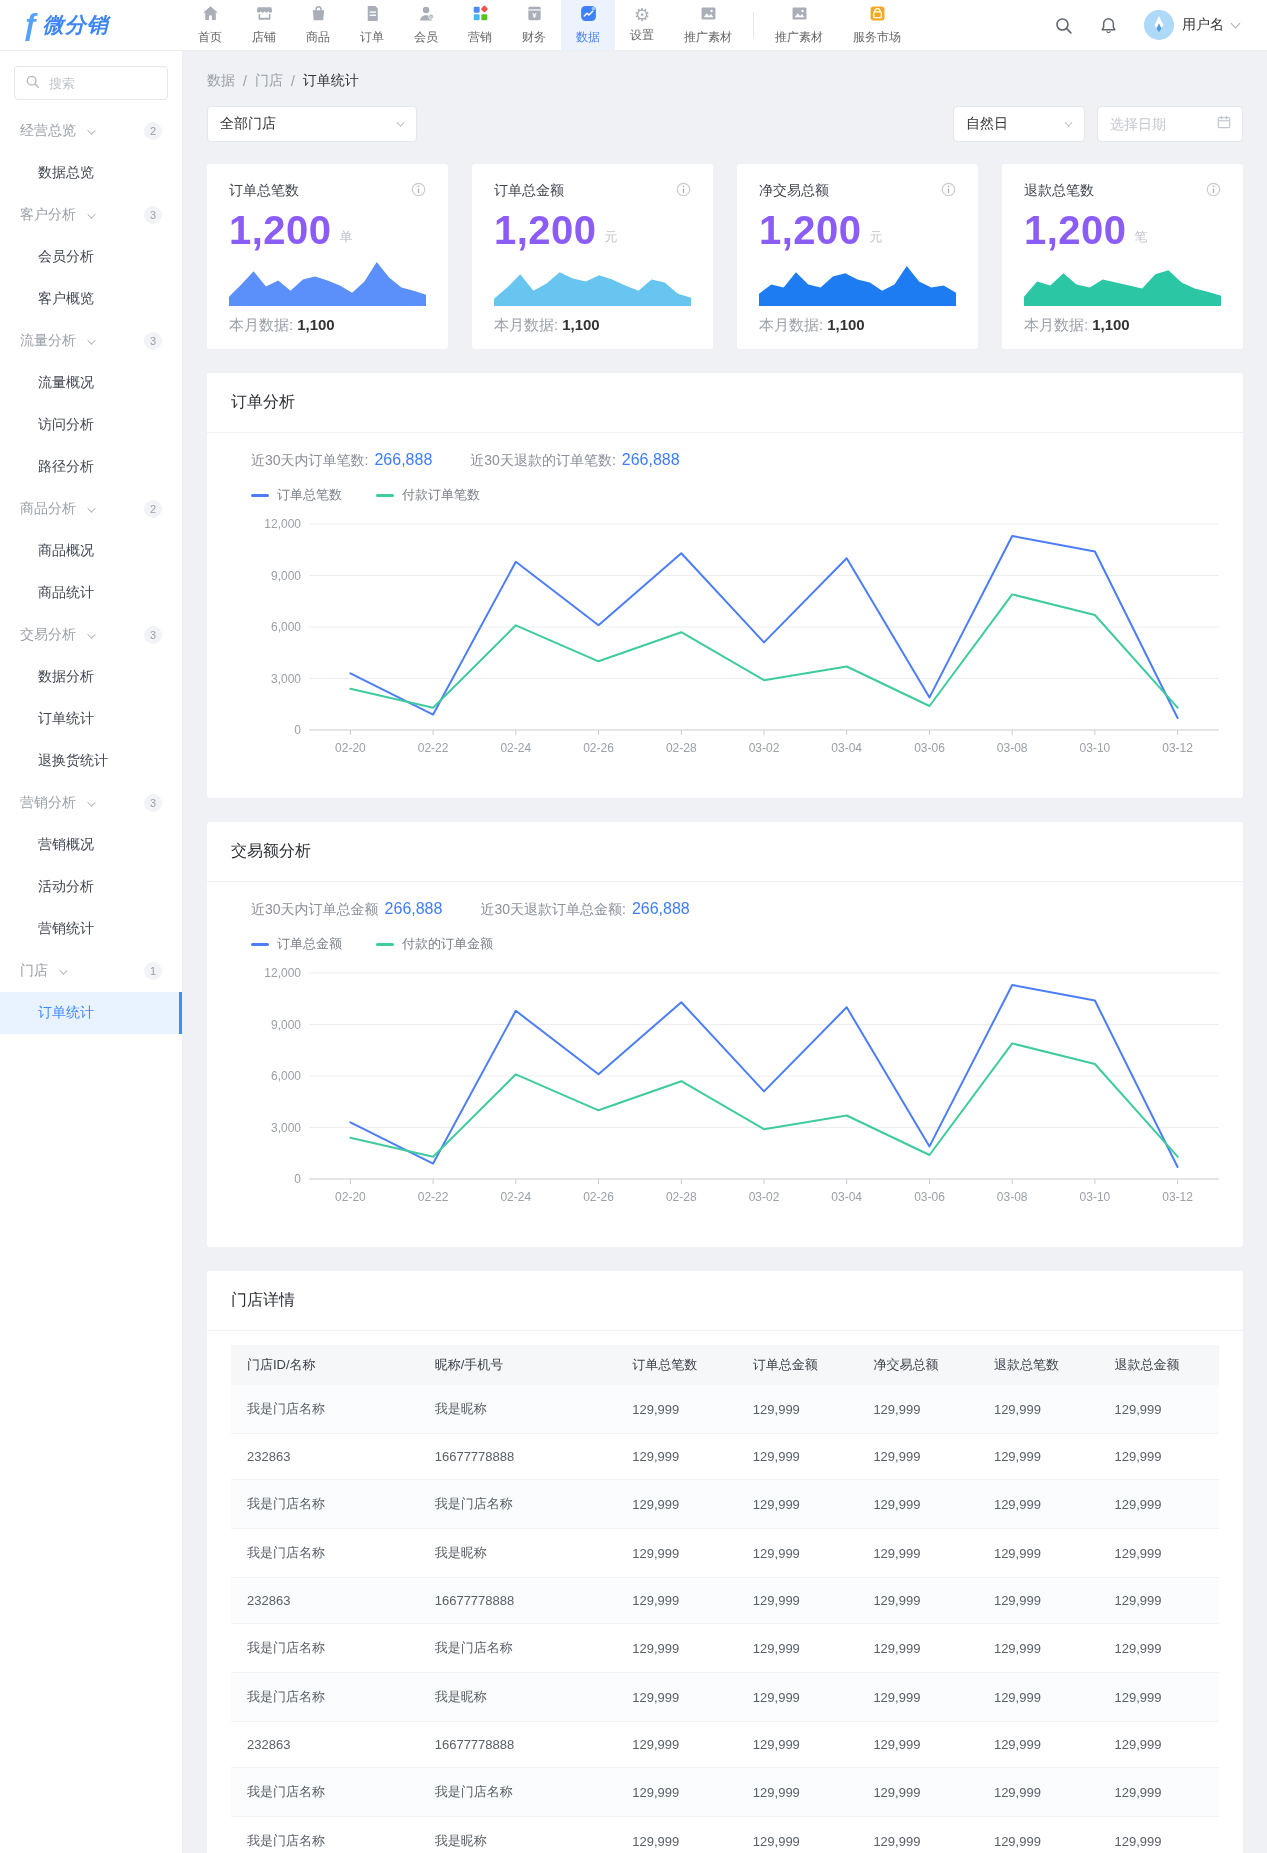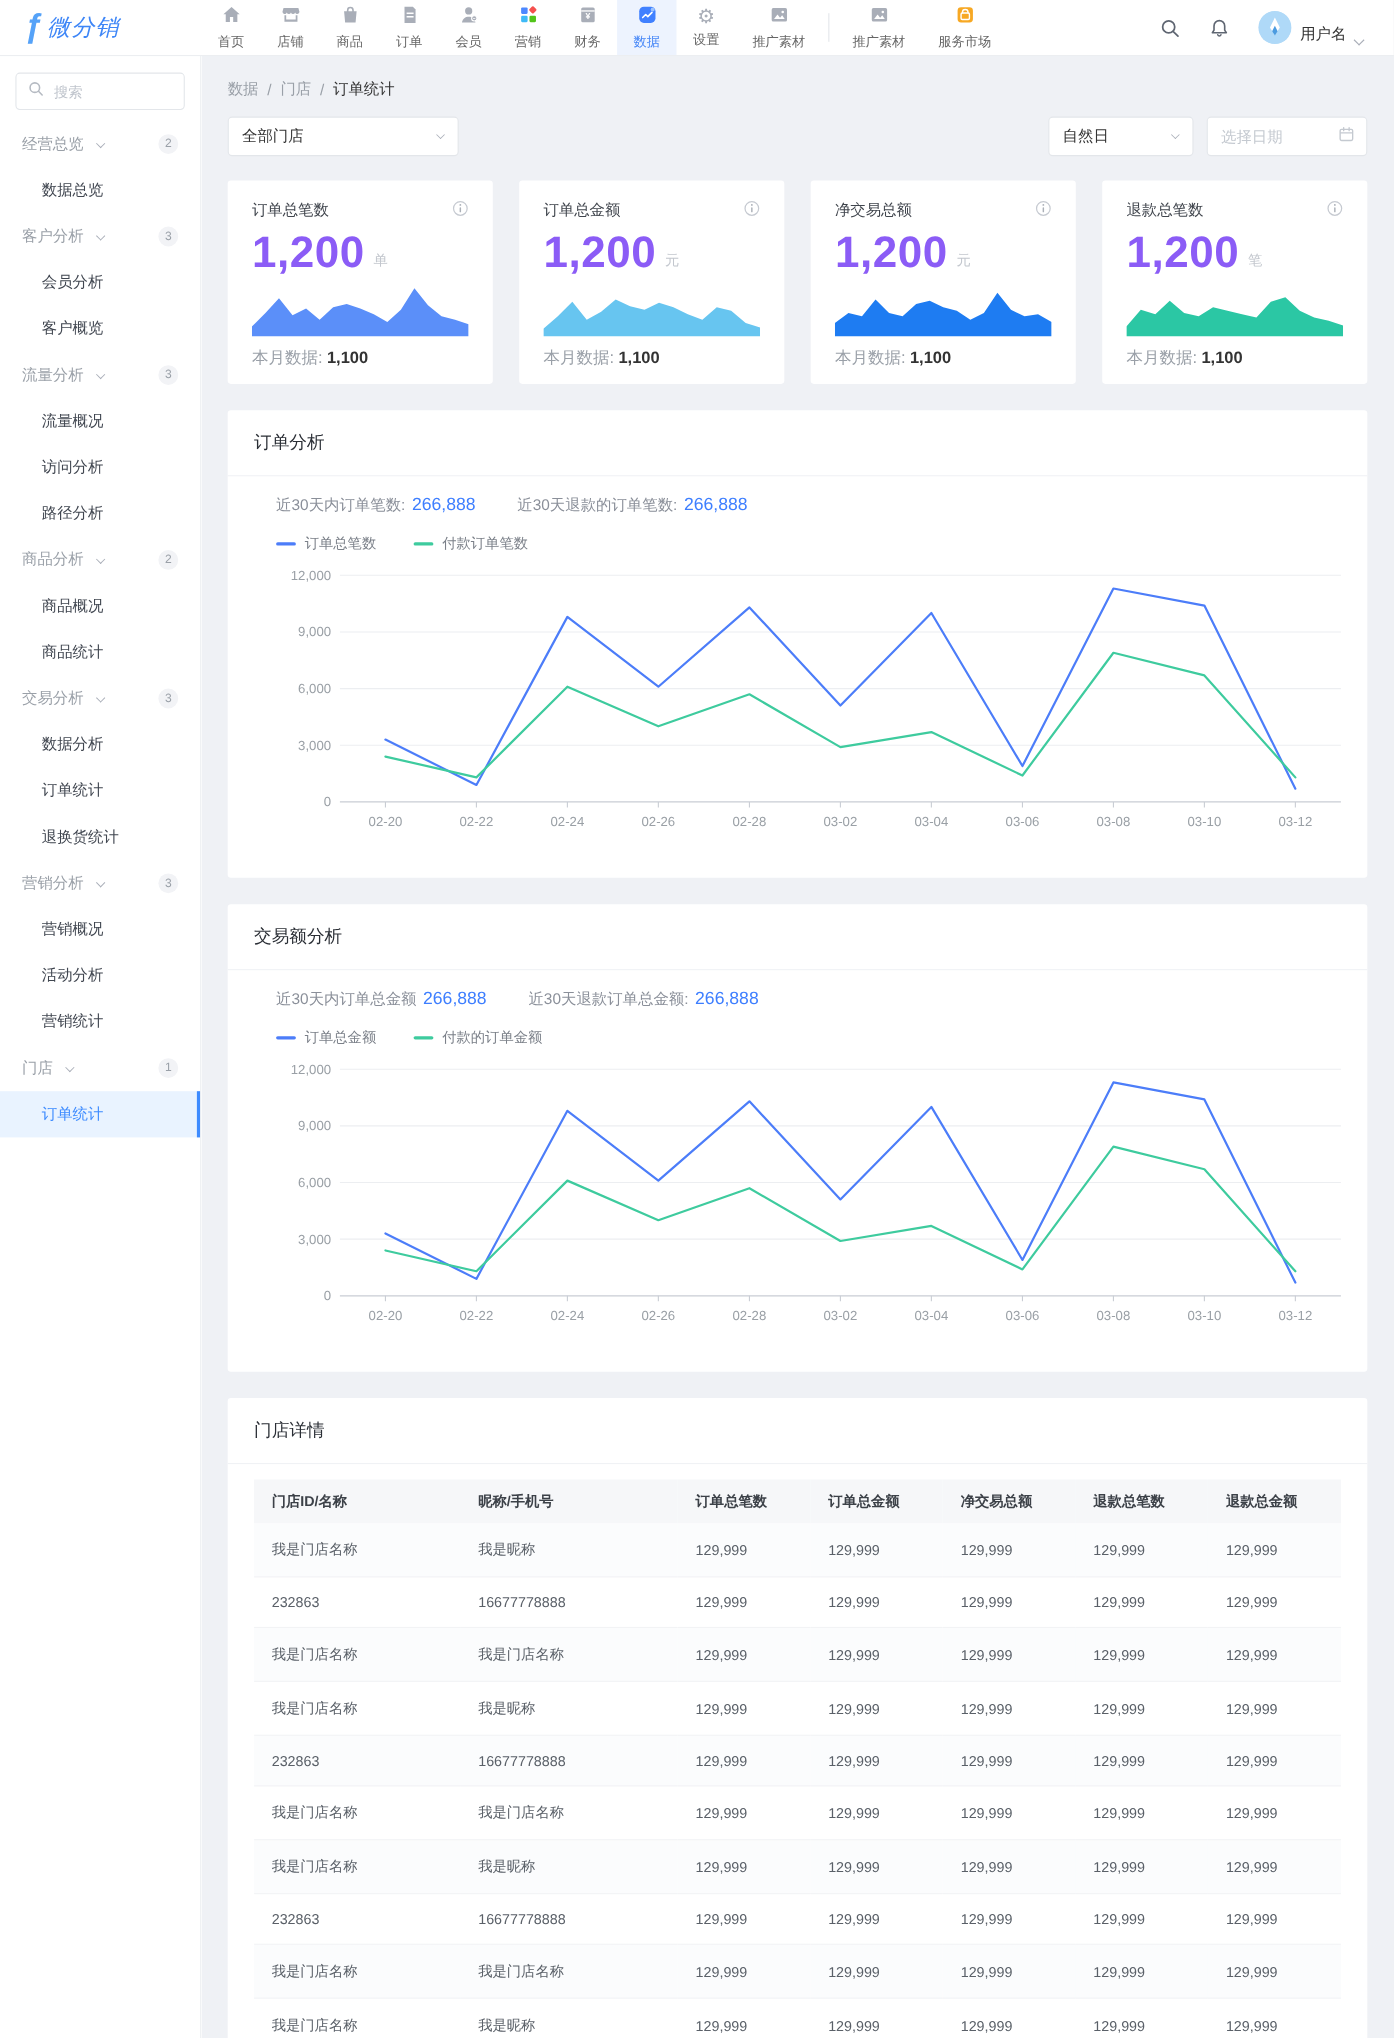--- a/index.html
+++ b/index.html
@@ -2,30 +2,30 @@
 <html><head>
 <meta charset="utf-8">
 <style>
   html,body{margin:0;padding:0;width:1267px;height:1853px;overflow:hidden;
     font-family:"Liberation Sans","DejaVu Sans",sans-serif;background:#EFF1F5;color:#333;}
   *{box-sizing:border-box;}
   
   .navbar{position:fixed;top:0;left:0;right:0;height:50px;background:#fff;display:flex;align-items:center;z-index:10;box-shadow:0 1px 0 #ECEEF1;}
   .logo{width:183px;display:flex;align-items:center;padding-left:22px;gap:4px;}
   .logo .fx{font-size:30px;font-weight:700;font-style:italic;color:#55A2F8;line-height:1;}
-  .logo .brand-text{font-size:21px;font-weight:400;font-style:italic;color:#3E86F7;letter-spacing:1px;}
+  .logo .brand-text{font-size:21px;font-weight:700;font-style:italic;color:#3E86F7;letter-spacing:1px;}
   .nav-items{display:flex;align-items:stretch;height:50px;}
   .nav-item{display:flex;flex-direction:column;align-items:center;justify-content:center;padding:0 15px;cursor:pointer;gap:2px;}
   .nav-item .nav-label{font-size:12px;color:#666;white-space:nowrap;}
   .nav-item.active{background:#EDF3FE;}
   .nav-item.active .nav-label{color:#4485F7;}
   .nav-divider{width:1px;height:26px;background:#E3E6EA;align-self:center;margin:0 6px;}
   .nav-right{margin-left:auto;display:flex;align-items:center;gap:26px;padding-right:28px;}
   .nav-right .icon-btn{cursor:pointer;display:flex;align-items:center;}
-  .user-wrap{display:flex;align-items:flex-end;gap:8px;cursor:pointer;}
+  .user-wrap{display:flex;align-items:center;gap:8px;cursor:pointer;}
   .avatar{width:30px;height:30px;border-radius:50%;background:#BFE0F8;display:flex;align-items:center;justify-content:center;overflow:hidden;}
   .user-name{font-size:14px;color:#333;}
   .chev{display:inline-block;width:7px;height:7px;border-right:1.4px solid #A9AEB8;border-bottom:1.4px solid #A9AEB8;transform:rotate(45deg);margin-top:-4px;}
   
   .sidebar{position:fixed;top:50px;left:0;bottom:0;width:183px;background:#fff;border-right:1px solid #ECEEF1;overflow:hidden;}
   .side-search{margin:16px 14px 10px;height:34px;border:1px solid #E3E6EA;border-radius:4px;display:flex;align-items:center;padding:0 10px;gap:7px;background:#fff;}
   .side-search input{border:none;outline:none;width:100%;font-size:13px;color:#333;font-family:inherit;}
   .side-search input::placeholder{color:#BFC4CC;}
   .menu-group-header{height:42px;display:flex;align-items:center;padding:0 20px;font-size:14px;color:#9AA0A8;cursor:pointer;gap:12px;}
   .menu-group-header .glabel{white-space:nowrap;}
@@ -64,21 +64,21 @@
   .stats-line{display:flex;gap:38px;font-size:14px;color:#8A8F99;align-items:center;}
   .stats-line .sval{color:#3D7EFF;font-size:16px;margin-left:6px;}
   .legend-line{display:flex;gap:34px;margin-top:16px;align-items:center;}
   .legend-item{display:flex;align-items:center;gap:8px;font-size:13px;color:#7B8089;}
   .legend-dash{width:18px;height:3px;border-radius:2px;}
   .chart-wrap{margin-top:10px;}
   
   .table-wrap{padding:14px 24px 0;}
   table.store{width:100%;border-collapse:collapse;font-size:13px;}
   table.store thead tr{background:#F6F7F9;}
-  table.store th{text-align:left;font-weight:700;color:#3C4148;padding:11px 16px;white-space:nowrap;}
+  table.store th{text-align:left;font-weight:400;color:#3C4148;padding:11px 16px;white-space:nowrap;}
   table.store td{color:#5A6068;padding:15px 16px;border-bottom:1px solid #F2F3F5;white-space:nowrap;}
   table.store tbody tr:nth-child(odd){background:#FBFCFD;}
   .gear-glyph{font-size:18px;line-height:1;color:#A9AEB8;}
 </style>
 </head>
 <body>
 
 <header class="navbar">
   <div class="logo">
     <span class="fx">ƒ</span>

